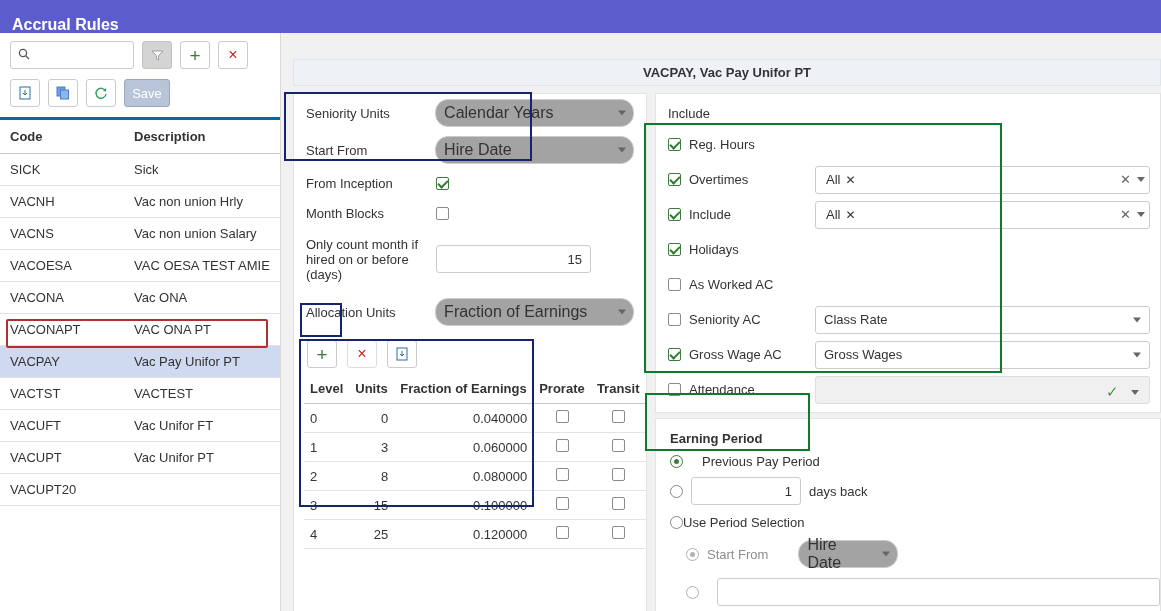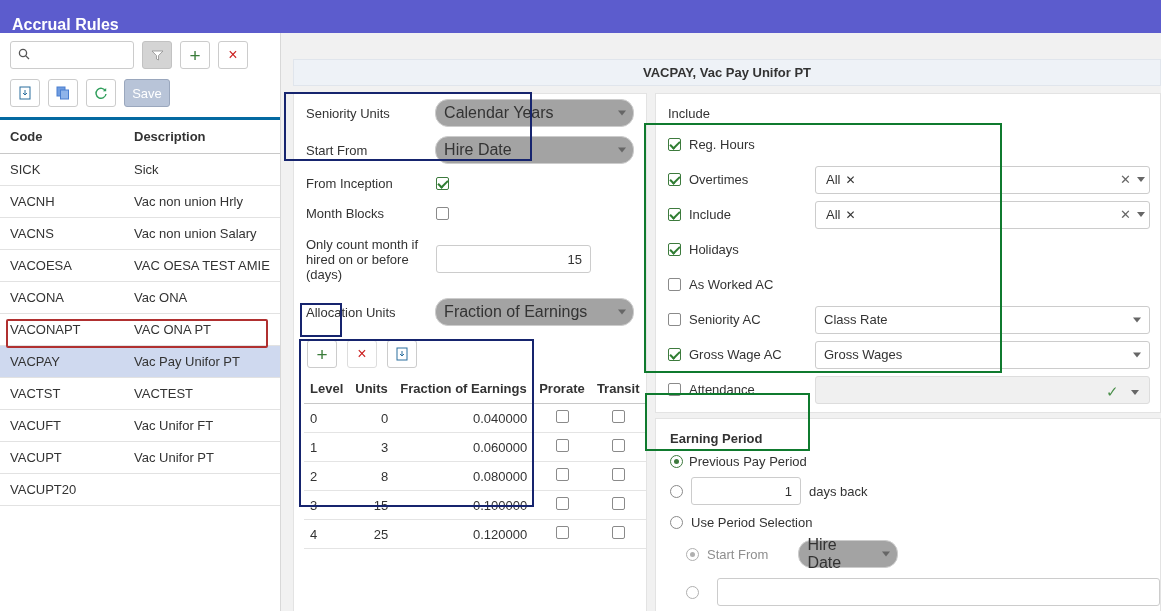--- a/index.html
+++ b/index.html
@@ -490,32 +490,32 @@
     </div>
 
     <div style="position:absolute; left:825px; top:350px; display:flex; gap:12px; align-items:center;">
       <span style="color:#4a8f4a; font-size:15px;">✓</span>
       <span class="chev-btn"></span>
     </div>
 
     <div class="white-panel" id="earn-card">
       <div style="padding:12px 0 8px 14px; font-size:13px; font-weight:bold;">Earning Period</div>
 
-      <div style="display:flex; align-items:center; gap:6px; padding:0 0 8px 14px;">
+      <div style="display:flex; align-items:center; gap:19px; padding:0 0 8px 14px;">
         <span class="radio sel"></span>
         <span>Previous Pay Period</span>
       </div>
 
       <div style="display:flex; align-items:center; gap:8px; padding:0 0 10px 14px;">
         <span class="radio"></span>
         <input class="num-input" style="width: 110px;" value="1">
         <span>days back</span>
       </div>
 
-      <div style="display:flex; align-items:center; gap:8px; padding:0 0 10px 14px;">
+      <div style="display:flex; align-items:center; padding:0 0 10px 14px;">
         <span class="radio"></span>
         <span>Use Period Selection</span>
       </div>
 
       <div style="display:flex; align-items:center; gap:8px; padding:0 0 10px 30px;">
         <span class="radio dim sel"></span>
         <span style="color:#8e8e8e;">Start From</span>
         <div class="select-ctrl" style="width:100px; margin-left:22px;">
           <span>Hire Date</span>
           <span class="chev"></span>

